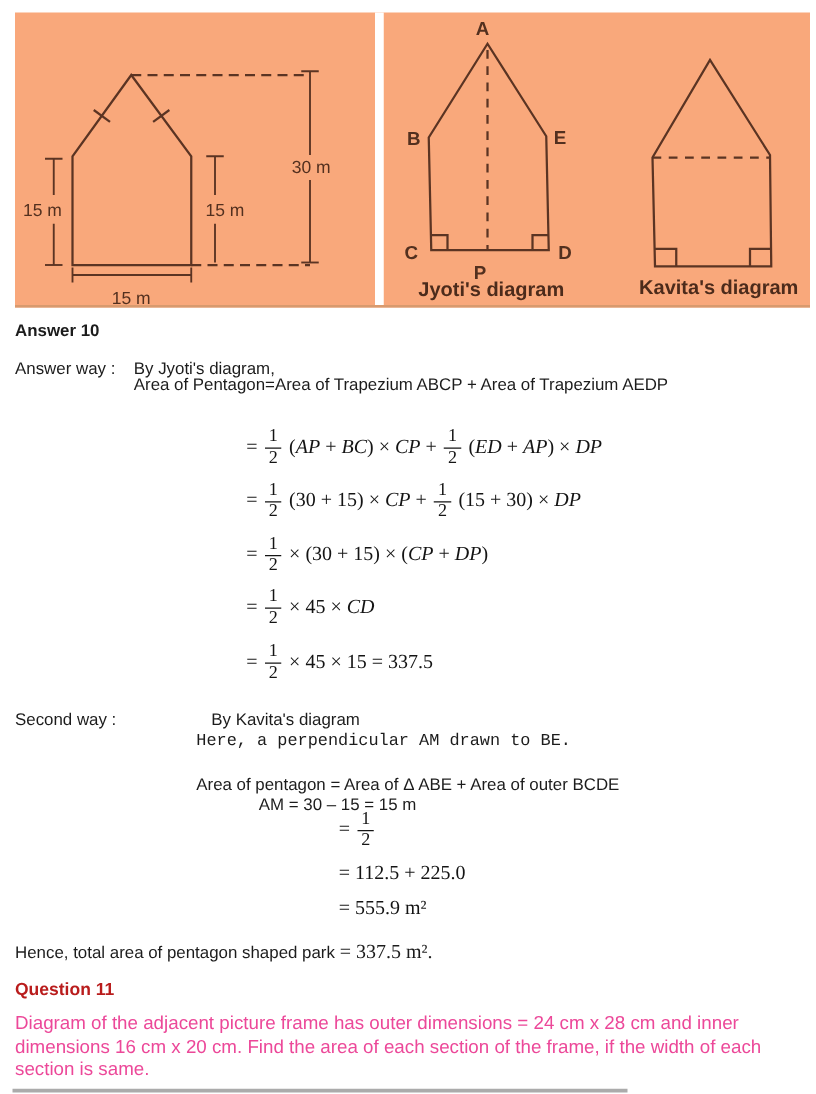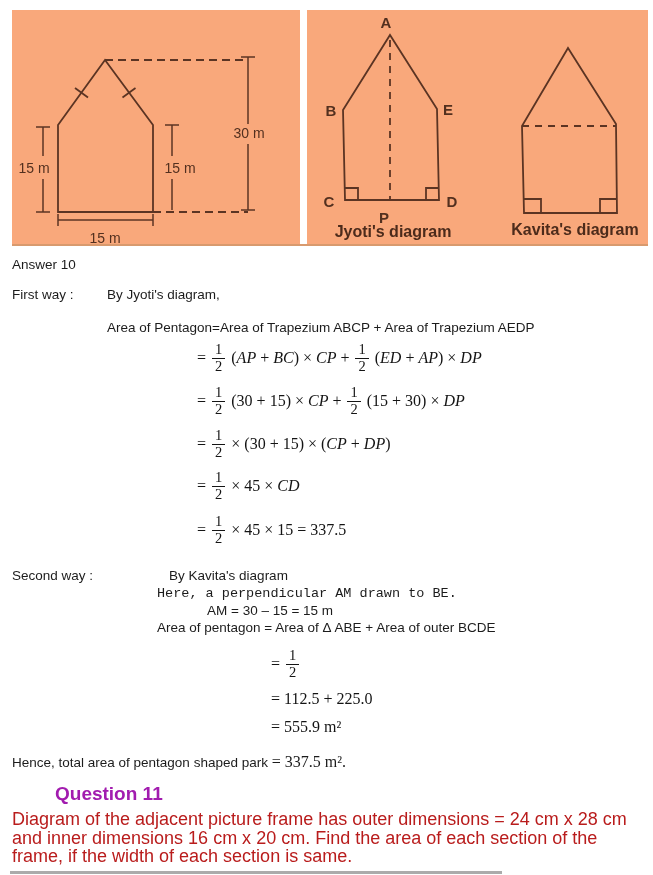--- a/index.html
+++ b/index.html
@@ -3,31 +3,31 @@
 <meta charset="utf-8">
 <style>
   html,body{margin:0;padding:0;background:#ffffff;}
   .page{position:relative;width:653px;height:875px;background:#ffffff;overflow:hidden;
         font-family:"Liberation Sans",sans-serif;color:#1c1c1c;}
   .banner{position:absolute;left:12px;top:10px;width:636px;height:234px;background:#f9a87b;
           border-bottom:2px solid #d89a6e;}
   .banner svg{position:absolute;left:0;top:0;}
   .gap{position:absolute;left:288px;top:0;width:7px;height:100%;background:#ffffff;}
   .txt{position:absolute;font-size:13.5px;white-space:nowrap;line-height:15px;}
-  .bold{font-weight:normal;}
+  .bold{font-weight:bold;}
   .serif{font-family:"Liberation Serif",serif;font-size:16px;}
   .frow{position:absolute;display:flex;align-items:center;gap:4px;
         font-family:"Liberation Serif",serif;font-size:16px;color:#141414;white-space:nowrap;}
   .frac{display:inline-flex;flex-direction:column;align-items:center;line-height:1.08;
         font-size:14.5px;margin:0 2px;}
   .ftop{border-bottom:1.2px solid #141414;padding:0 3px;}
   .fbot{padding:0 3px;}
   .mexpr i{}
-  .q-heading{position:absolute;font-size:19px;font-weight:bold;color:#a21caf;white-space:nowrap;margin-left:43px;}
-  .q-body{position:absolute;font-size:18px;line-height:18.5px;color:#b91c1c;width:638px;white-space:normal;}
+  .q-heading{position:absolute;font-size:14px;font-weight:bold;color:#b91c1c;white-space:nowrap;}
+  .q-body{position:absolute;font-size:15px;line-height:18.5px;color:#ec4899;width:638px;white-space:normal;}
   .divider{position:absolute;background:#ababab;}
   .dim{font-family:"Liberation Sans",sans-serif;font-size:14px;fill:#53301f;}
   .vertex{font-family:"Liberation Sans",sans-serif;font-size:15px;font-weight:bold;fill:#53301f;}
   .caption{font-family:"Liberation Sans",sans-serif;font-size:16px;font-weight:bold;fill:#4c2b1b;}
 </style>
 </head>
 <body>
 
 <div class="page">
 
@@ -81,23 +81,23 @@
         <polyline points="512,189 529,189 529,203"></polyline>
         <polyline points="588,203 588,189 605,189"></polyline>
       </g>
       <text class="caption" x="563" y="225" text-anchor="middle">Kavita's diagram</text>
     </svg>
     <div class="gap"></div>
   </div>
 
   <div class="txt bold" style="left:12px;top:257px;">Answer 10</div>
 
-  <div class="txt" style="left:12px;top:287px;">First way :</div>
+  <div class="txt" style="left:12px;top:287px;">Answer way :</div>
   <div class="txt" style="left:107px;top:287px;">By Jyoti's diagram,</div>
-  <div class="txt" style="left:107px;top:320px;">Area of Pentagon=Area of Trapezium ABCP + Area of Trapezium AEDP</div>
+  <div class="txt" style="left:107px;top:300px;">Area of Pentagon=Area of Trapezium ABCP + Area of Trapezium AEDP</div>
 
   <div class="frow" style="left:197px;top:342px;">
     <span class="meq">=</span>
     <span class="frac">
         <span class="ftop">1</span>
         <span class="fbot">2</span>
       </span>
     <span class="mexpr">(<i>AP</i> + <i>BC</i>) × <i>CP</i> +</span>
     <span class="frac">
         <span class="ftop">1</span>
@@ -143,21 +143,21 @@
     <span class="frac">
         <span class="ftop">1</span>
         <span class="fbot">2</span>
       </span>
     <span class="mexpr">× 45 × 15 = 337.5</span>
   </div>
 
   <div class="txt" style="left:12px;top:568px;">Second way :</div>
   <div class="txt" style="left:157px;top:568px;margin-left:12px;">By Kavita's diagram</div>
   <div class="txt" style="left:157px;top:586px;font-family:Liberation Mono, monospace;">Here, a perpendicular AM drawn to BE.</div>
-  <div class="txt" style="left:207px;top:603px;">AM = 30 – 15 = 15 m</div>
+  <div class="txt" style="left:207px;top:636px;">AM = 30 – 15 = 15 m</div>
   <div class="txt" style="left:157px;top:620px;">Area of pentagon = Area of Δ  ABE + Area of outer BCDE</div>
 
   <div class="frow" style="left:271px;top:648px;">
     <span class="meq">=</span>
     <span class="frac">
         <span class="ftop">1</span>
         <span class="fbot">2</span>
       </span>
   </div>
 

